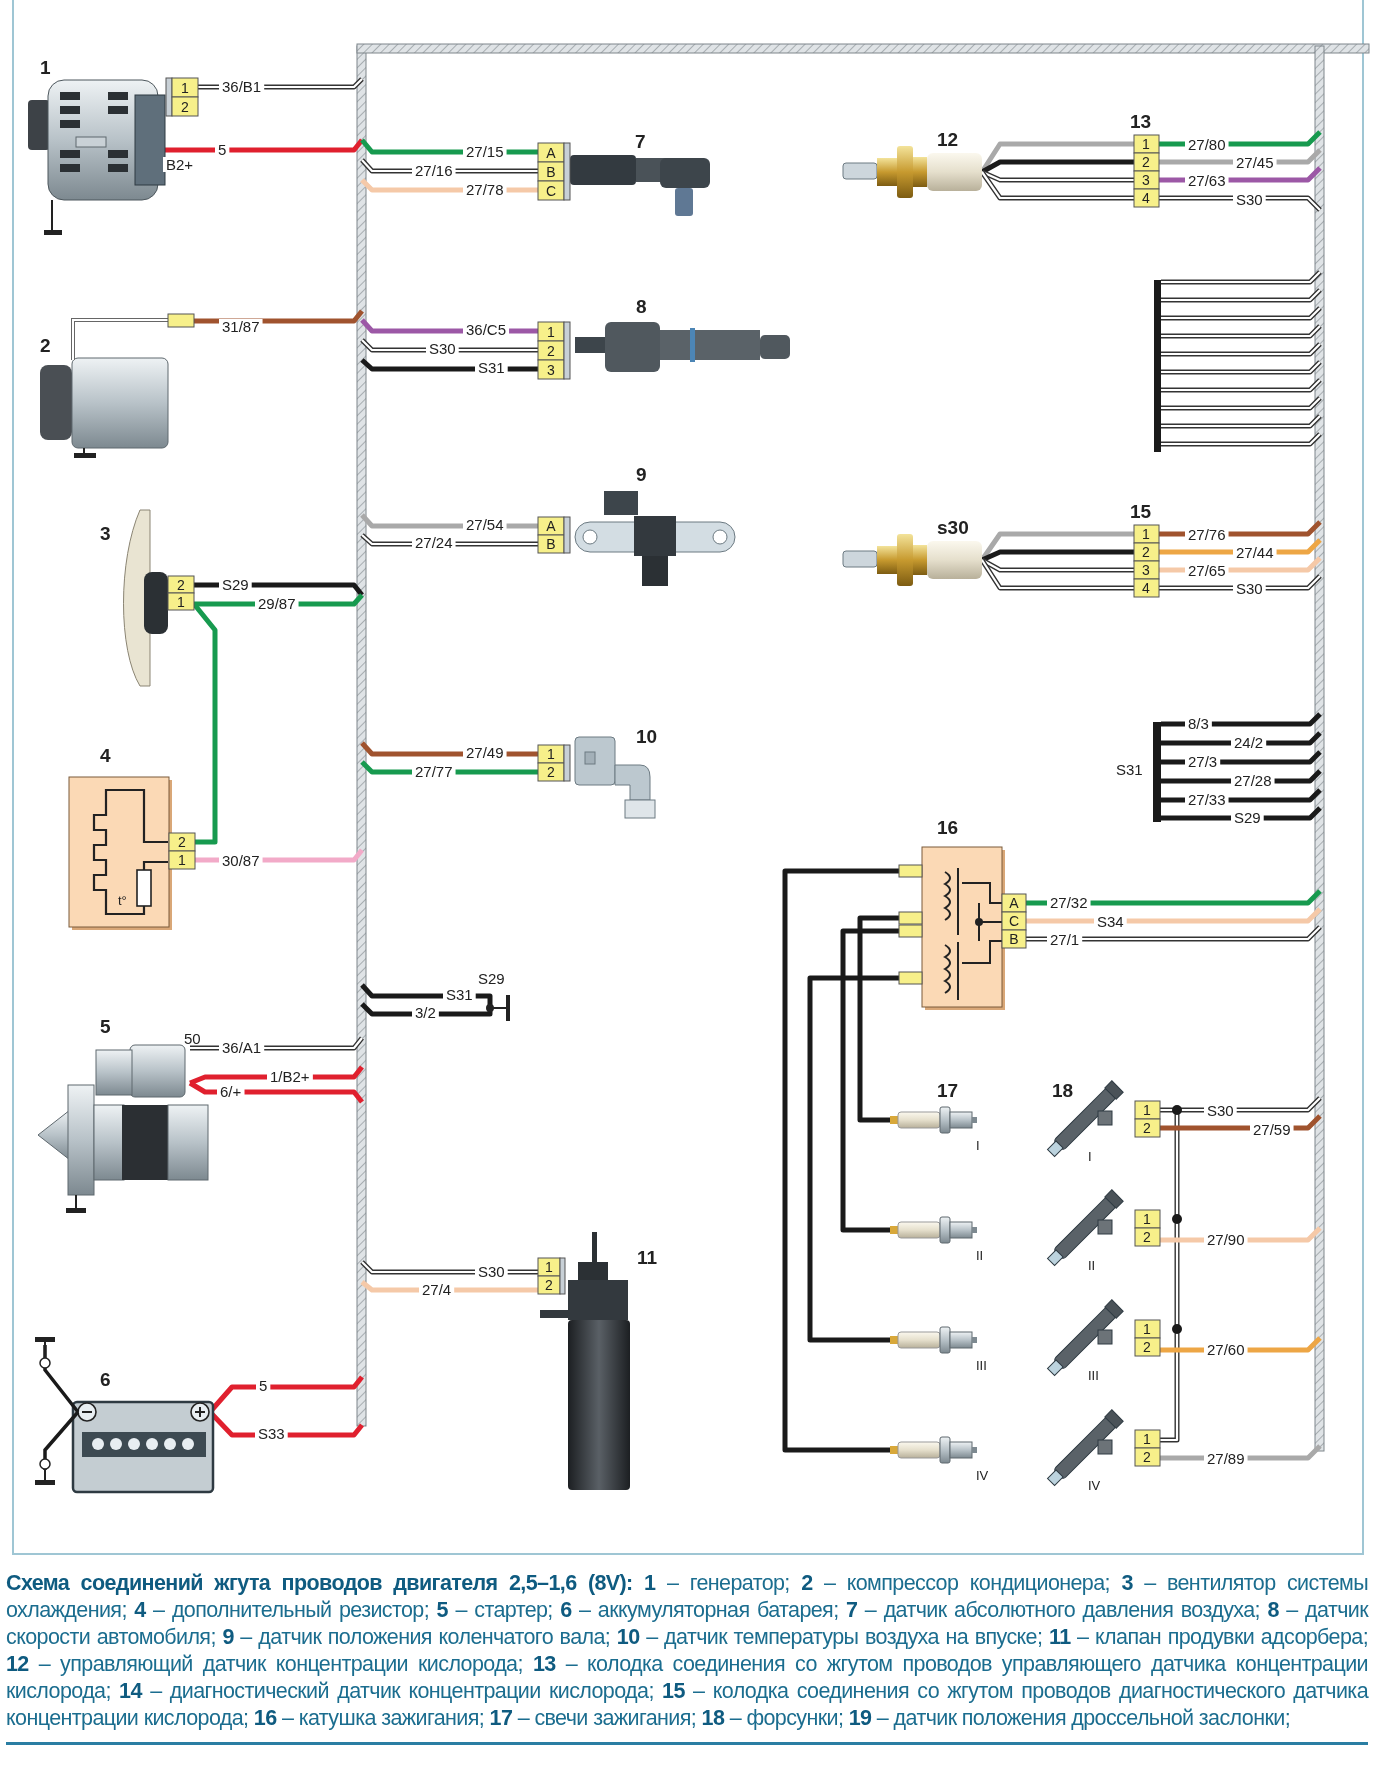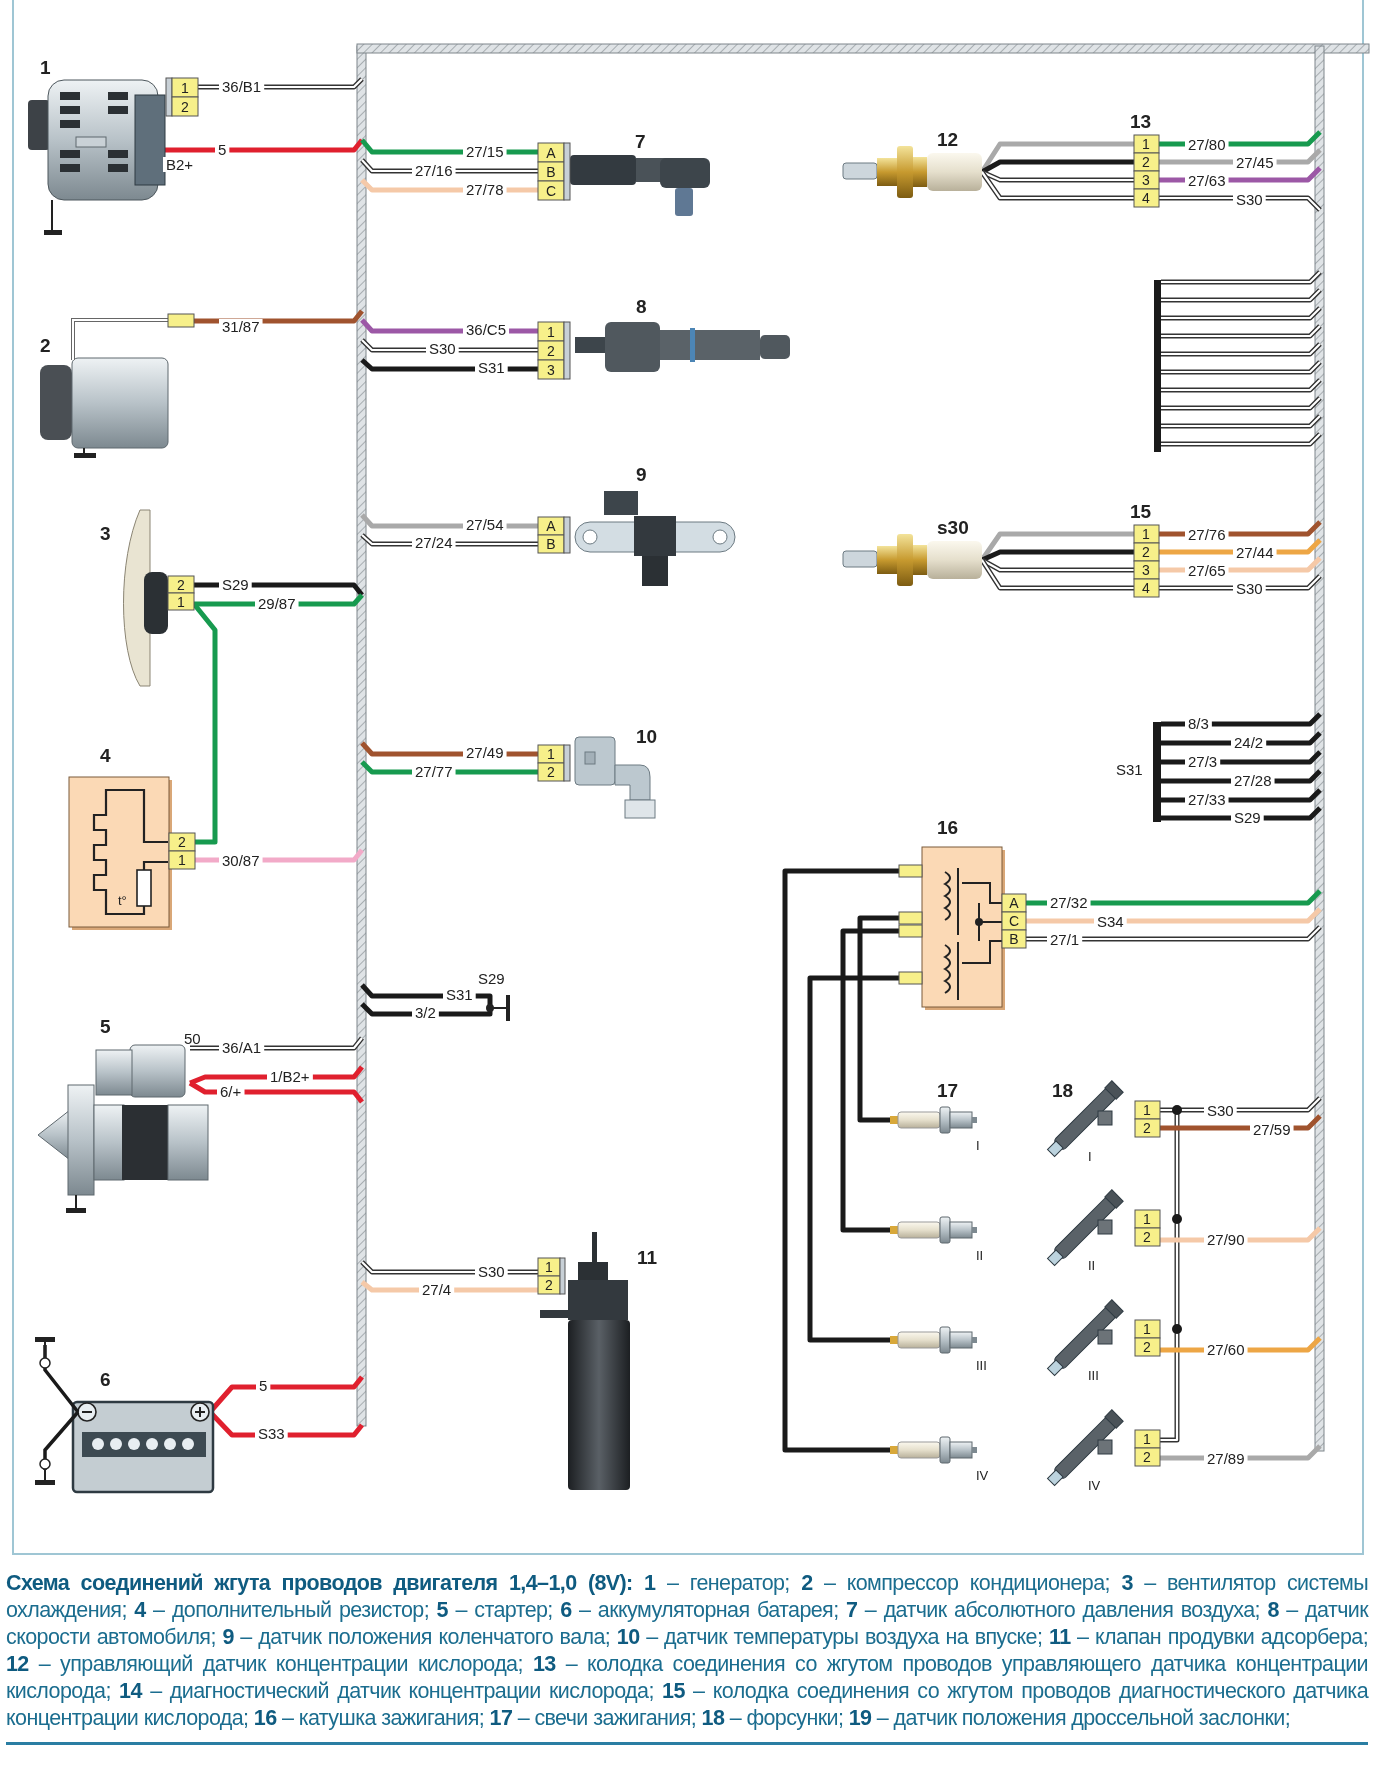--- a/index.html
+++ b/index.html
@@ -631,16 +631,16 @@
     <text class="lbl" x="1253" y="1135">27/59</text>
   <rect x="1204" y="1232" width="43.546875" height="15" fill="#fff"></rect>
     <text class="lbl" x="1207" y="1245">27/90</text>
   <rect x="1204" y="1342" width="43.546875" height="15" fill="#fff"></rect>
     <text class="lbl" x="1207" y="1355">27/60</text>
   <rect x="1204" y="1451" width="43.546875" height="15" fill="#fff"></rect>
     <text class="lbl" x="1207" y="1464">27/89</text>
 </svg>
 
 <div id="caption">
-  <span class="title">Схема соединений жгута проводов двигателя 1,4–1,0 (8V):</span>
+  <span class="title">Схема соединений жгута проводов двигателя 2,5–1,6 (8V):</span>
   <span id="caption-items"><span><b> 1</b><span> – генератор;</span></span><span><b> 2</b><span> – компрессор кондиционера;</span></span><span><b> 3</b><span> – вентилятор системы охлаждения;</span></span><span><b> 4</b><span> – дополнительный резистор;</span></span><span><b> 5</b><span> – стартер;</span></span><span><b> 6</b><span> – аккумуляторная батарея;</span></span><span><b> 7</b><span> – датчик абсолютного давления воздуха;</span></span><span><b> 8</b><span> – датчик скорости автомобиля;</span></span><span><b> 9</b><span> – датчик положения коленчатого вала;</span></span><span><b> 10</b><span> – датчик температуры воздуха на впуске;</span></span><span><b> 11</b><span> – клапан продувки адсорбера;</span></span><span><b> 12</b><span> – управляющий датчик концентрации кислорода;</span></span><span><b> 13</b><span> – колодка соединения со жгутом проводов управляющего датчика концентрации кислорода;</span></span><span><b> 14</b><span> – диагностический датчик концентрации кислорода;</span></span><span><b> 15</b><span> – колодка соединения со жгутом проводов диагностического датчика концентрации кислорода;</span></span><span><b> 16</b><span> – катушка зажигания;</span></span><span><b> 17</b><span> – свечи зажигания;</span></span><span><b> 18</b><span> – форсунки;</span></span><span><b> 19</b><span> – датчик положения дроссельной заслонки;</span></span></span>
 </div>
 <div id="caption-rule"></div>
 
 </body></html>

